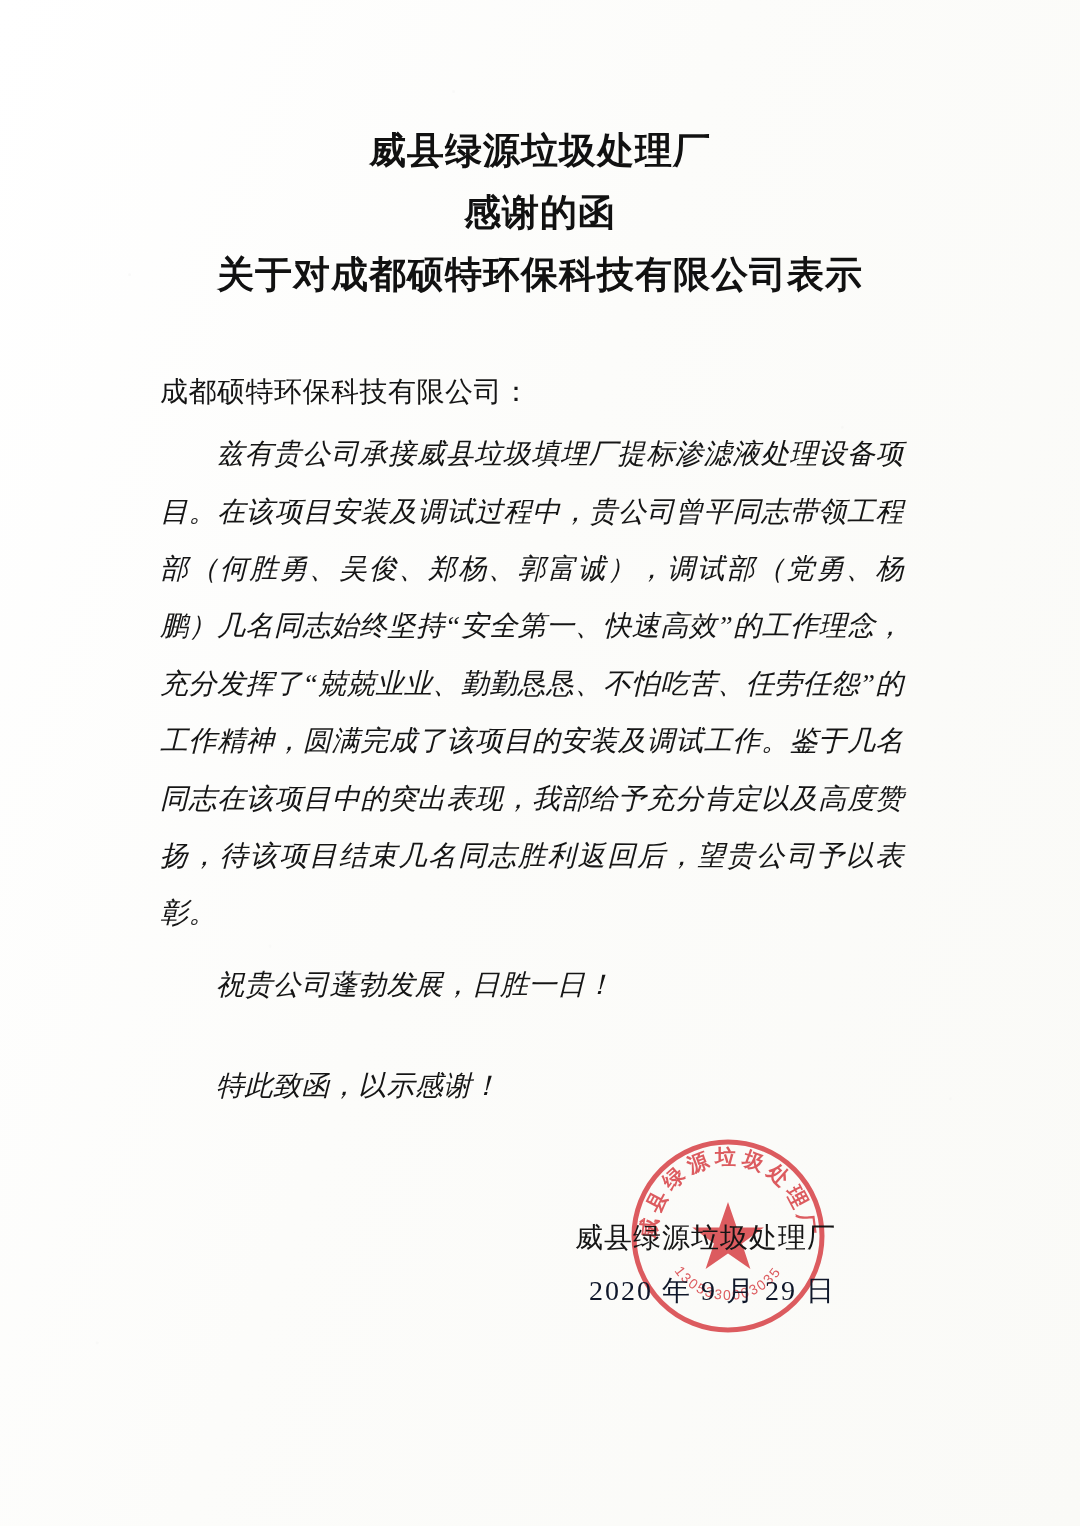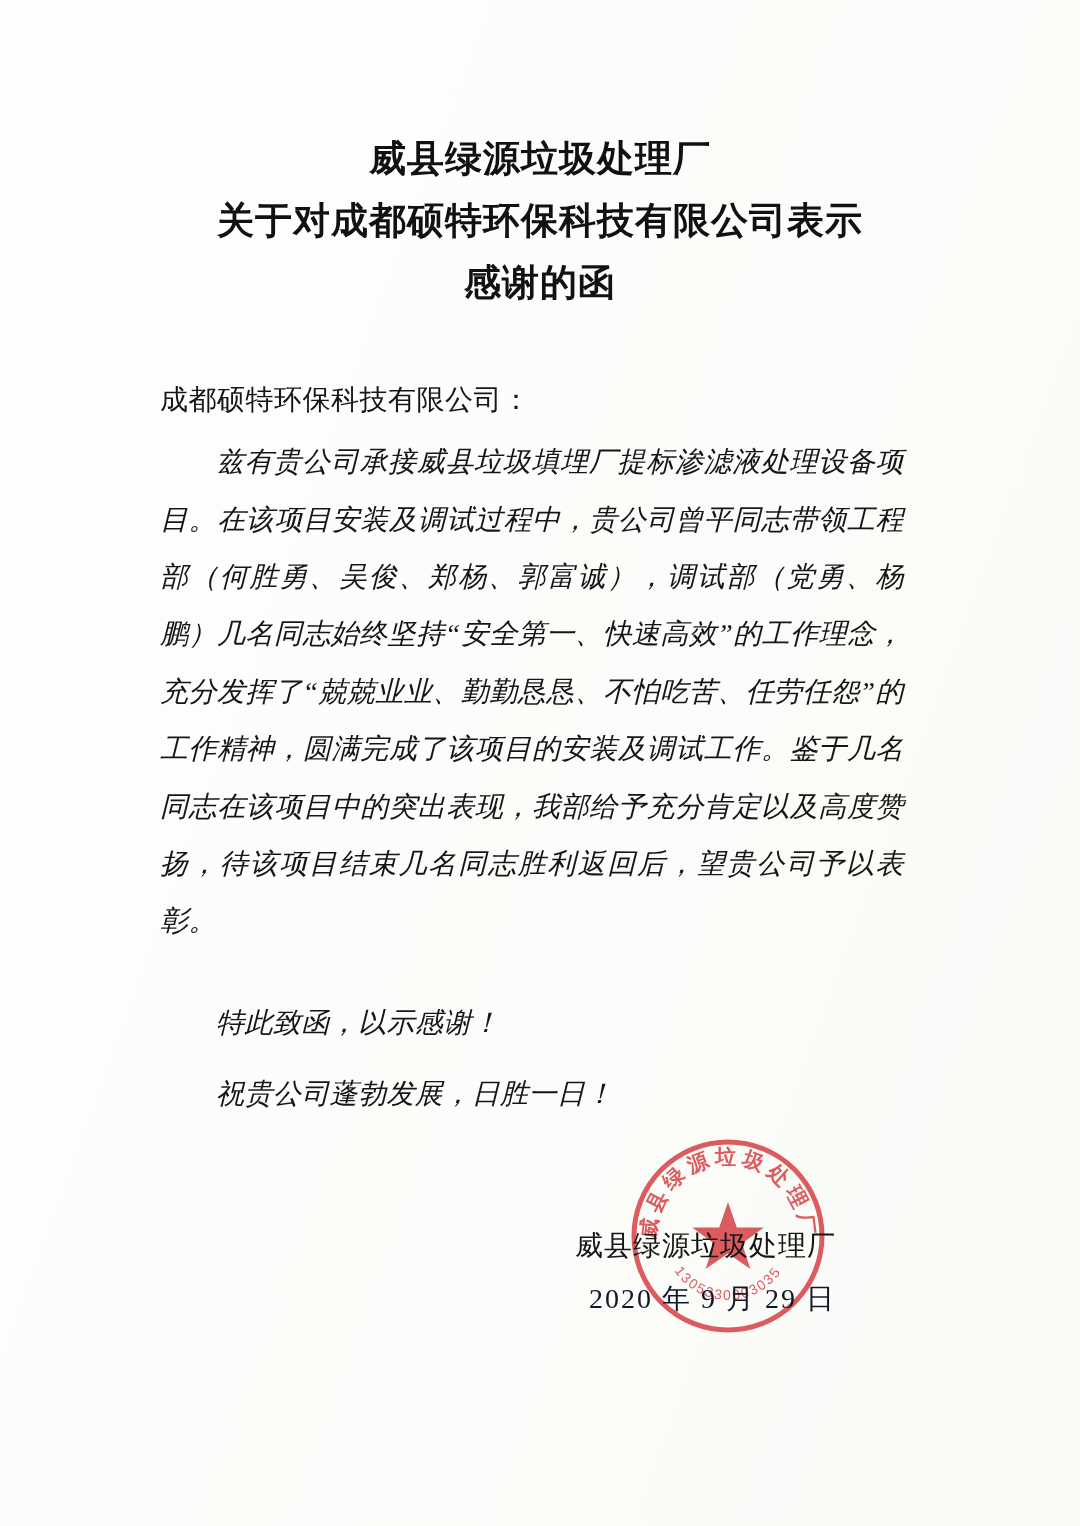--- a/index.html
+++ b/index.html
@@ -25,21 +25,21 @@
       radial-gradient(circle at 78% 28%, rgba(0,0,0,0.015) 0 1px, transparent 2px),
       radial-gradient(circle at 25% 62%, rgba(0,0,0,0.012) 0 1px, transparent 2px),
       radial-gradient(circle at 88% 72%, rgba(0,0,0,0.012) 0 1px, transparent 2px),
       radial-gradient(circle at 9% 88%, rgba(0,0,0,0.015) 0 1px, transparent 2px),
       linear-gradient(110deg, #ffffff 0%, #fcfcfa 45%, #fafaf7 100%);
     pointer-events: none;
   }
   .page {
     position: absolute;
     inset: 0;
-    padding: 16px;
+    padding: 8px;
   }
   .doc-title {
     text-align: center;
     margin: 0;
     padding-top: 112px;
     font-size: 37px;
     font-weight: bold;
     line-height: 1.68;
     letter-spacing: 1px;
     color: #111;
@@ -111,29 +111,29 @@
 </style>
 </head>
 <body>
 
 <div class="paper-noise"></div>
 
 <div class="page">
 
   <h1 class="doc-title">
     <span class="line">威县绿源垃圾处理厂</span>
+    <span class="line">感谢的函</span>
     <span class="line">关于对成都硕特环保科技有限公司表示</span>
-    <span class="line">感谢的函</span>
   </h1>
 
   <div class="body-block">
     <p class="salutation">成都硕特环保科技有限公司：</p>
     <p class="para">兹有贵公司承接威县垃圾填埋厂提标渗滤液处理设备项目。在该项目安装及调试过程中，贵公司曾平同志带领工程部（何胜勇、吴俊、郑杨、郭富诚），调试部（党勇、杨鹏）几名同志始终坚持“安全第一、快速高效”的工作理念，充分发挥了“兢兢业业、勤勤恳恳、不怕吃苦、任劳任怨”的工作精神，圆满完成了该项目的安装及调试工作。鉴于几名同志在该项目中的突出表现，我部给予充分肯定以及高度赞扬，待该项目结束几名同志胜利返回后，望贵公司予以表彰。</p>
+    <p class="para spaced">祝贵公司蓬勃发展，日胜一日！</p>
     <p class="para closing">特此致函，以示感谢！</p>
-    <p class="para spaced">祝贵公司蓬勃发展，日胜一日！</p>
 
     <div class="signature">
       <div class="sig-name">威县绿源垃圾处理厂</div>
       <div class="sig-date">2020 年 9 月 29 日</div>
     </div>
   </div>
 
   <div class="seal">
     <svg width="200" height="200" viewBox="0 0 200 200" xmlns="http://www.w3.org/2000/svg">
       <defs>

